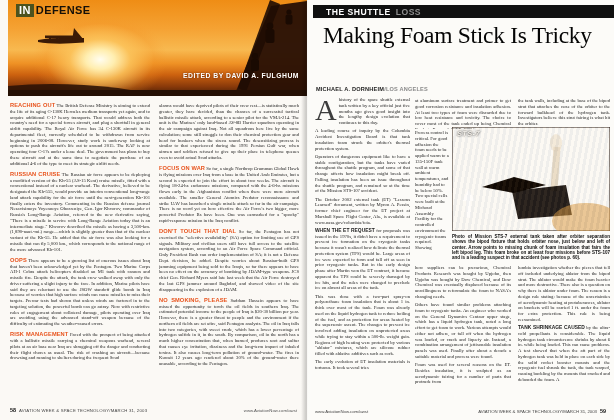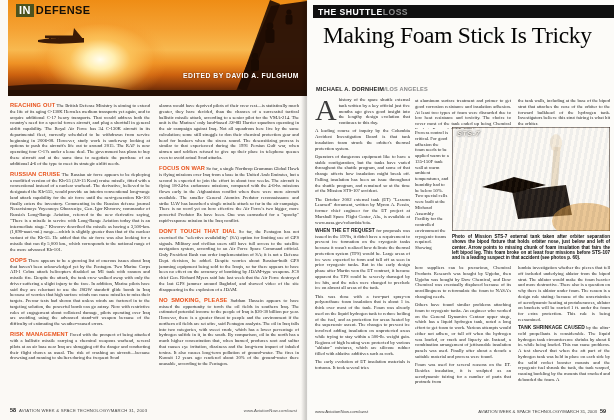--- a/index.html
+++ b/index.html
@@ -32,24 +32,24 @@
              font-size:5.7px;letter-spacing:.1px;}
   .pg-footer{position:absolute;bottom:7px;left:10px;right:10px;display:flex;
              justify-content:space-between;align-items:baseline;
              font-family:"Liberation Sans",sans-serif;font-size:4.3px;color:#444;}
   .pg-footer .pgnum{font-weight:bold;font-size:5.4px;color:#111;margin-right:3px;}
   .pg-footer .mag{letter-spacing:.2px;}
   .pg-footer .url{color:#555;}
 
   
   .kicker{position:absolute;top:5px;left:6px;right:0;height:13px;background:#101010;
-          display:flex;align-items:center;padding-left:5px;
+          display:flex;align-items:center;padding-left:13px;
           font-family:"Liberation Sans",sans-serif;font-weight:bold;font-size:8.6px;letter-spacing:.5px;}
   .kicker .k-bold{color:#fff;}
-  .kicker .k-light{color:#8f8f8f;}
+  .kicker .k-light{color:#8f8f8f;margin-left:5px;}
   .headline{position:absolute;top:22px;left:16px;width:295px;font-size:23.5px;line-height:26px;
             color:#050505;letter-spacing:-.3px;font-family:"Liberation Serif",serif;}
   .deck{position:absolute;top:56px;left:9px;width:292px;font-size:10.3px;line-height:12.5px;color:#1e1e1e;}
   .byline{position:absolute;top:86px;left:9px;font-family:"Liberation Sans",sans-serif;
           font-weight:bold;font-size:5.6px;letter-spacing:.2px;}
   .byline .b-loc{color:#8a8a8a;}
   .rp-body{position:absolute;top:97px;left:8px;width:295px;height:300px;overflow:hidden;}
   .rp-body p{font-size:4.7px;line-height:5.75px;text-align:justify;margin:0 0 2.5px 0;color:#222;}
   .rp-body .lead{font-family:"Liberation Sans",sans-serif;font-weight:bold;font-size:4.9px;}
   .rcol1{position:absolute;left:0;top:0;width:95px;height:300px;overflow:hidden;}

